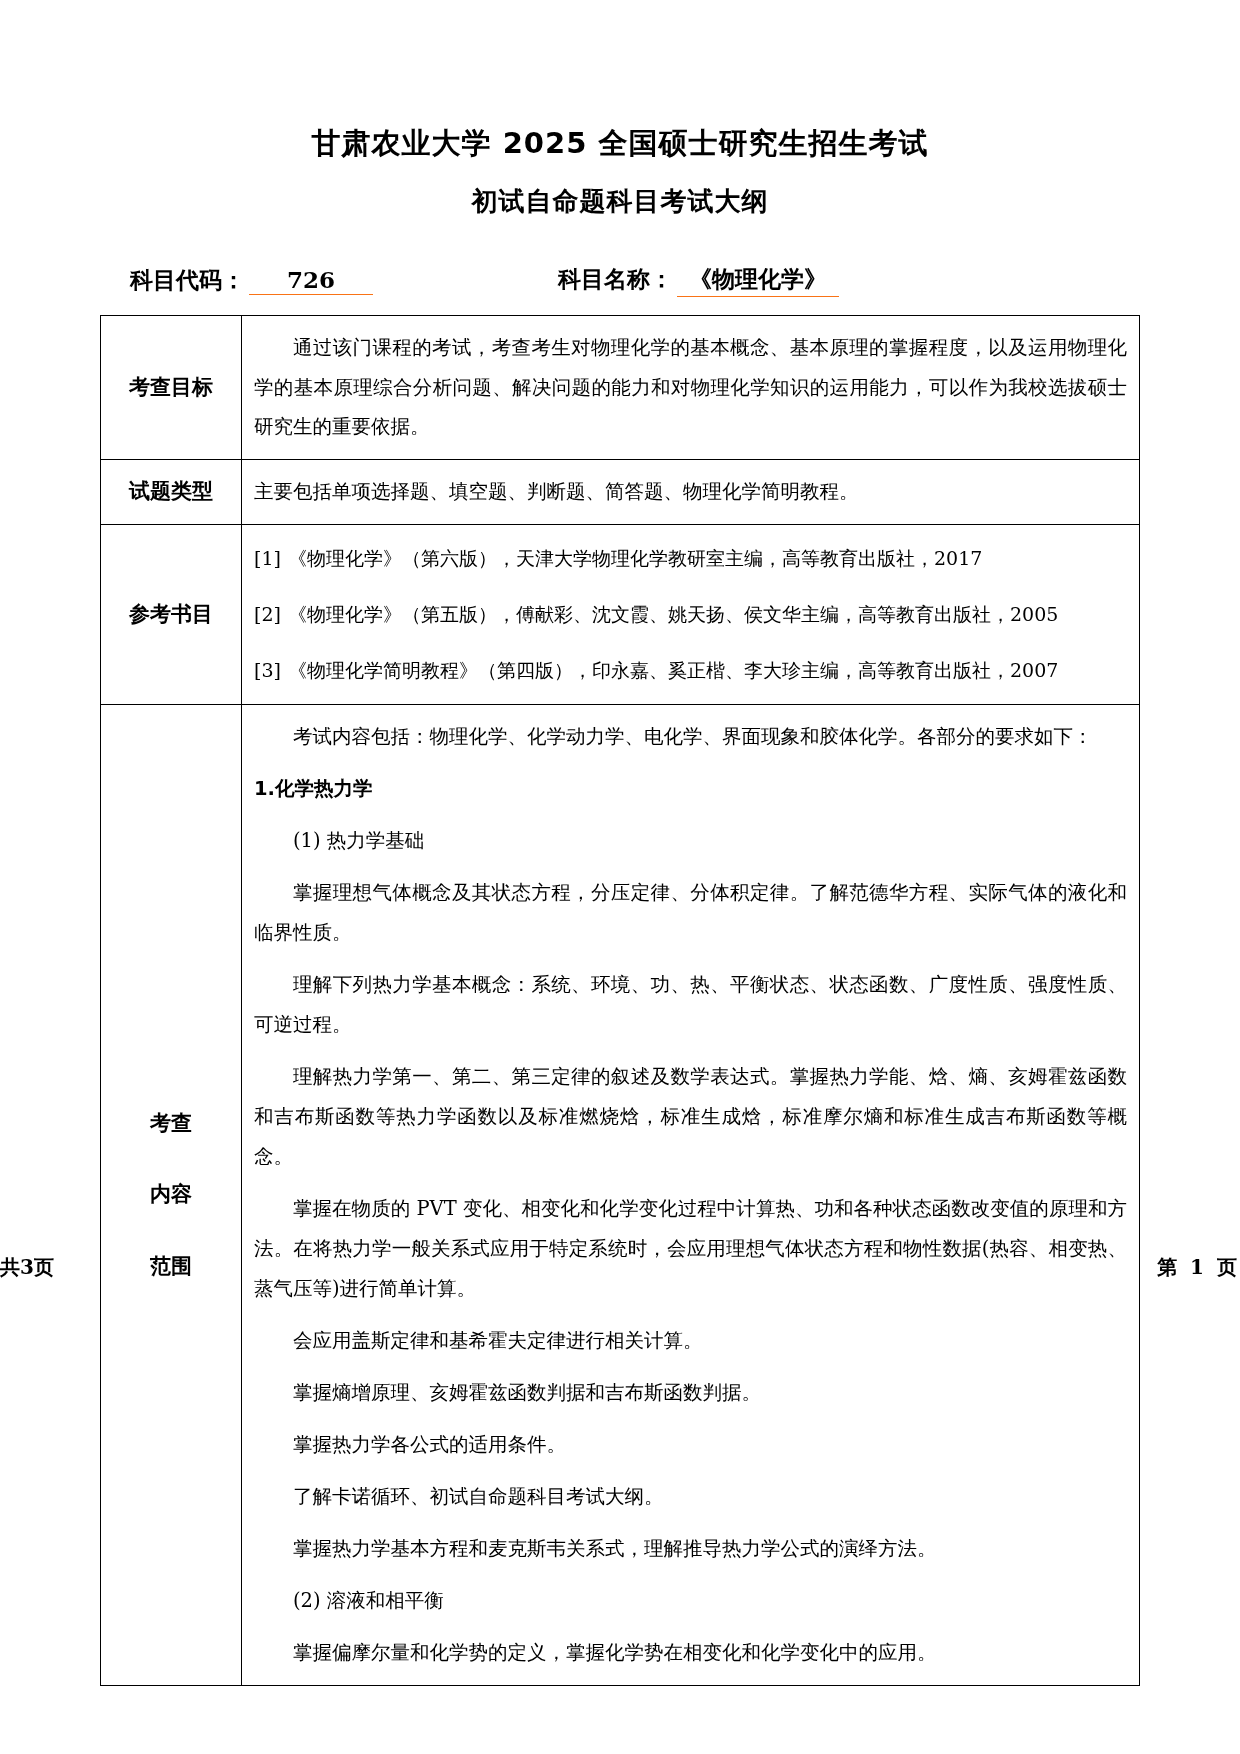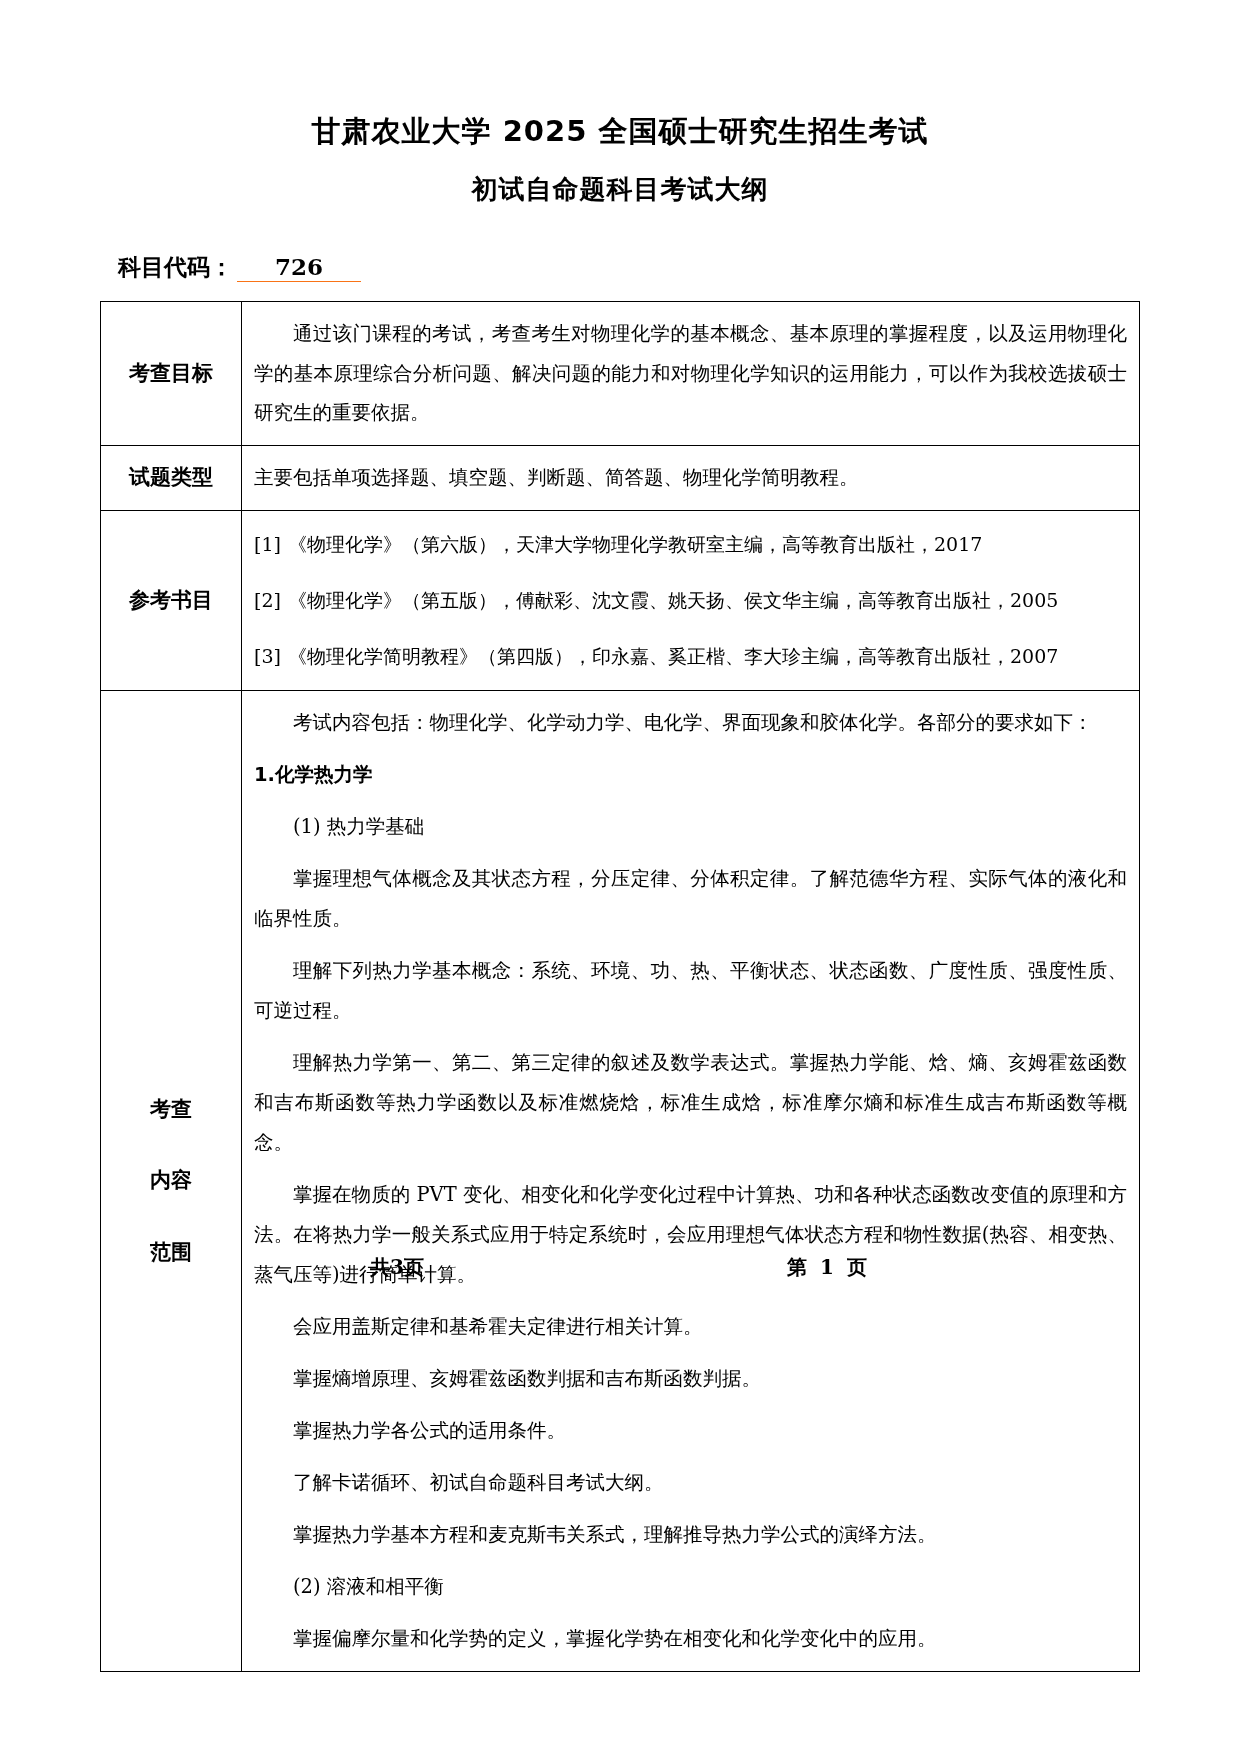--- a/index.html
+++ b/index.html
@@ -12,21 +12,21 @@
     height: 1754px;
     font-family: "DejaVu Serif", "Liberation Serif", serif;
     color: #000000;
     position: relative;
     overflow: hidden;
   }
   .page {
     width: 1240px;
     height: 1367px;
     box-sizing: border-box;
-    padding: 0;
+    padding: 12px;
     position: relative;
   }
   .title-block {
     padding-top: 112px;
     text-align: center;
   }
   .doc-title-line1 {
     font-family: "DejaVu Sans", "Liberation Sans", sans-serif;
     font-weight: bold;
     font-size: 29px;
@@ -128,21 +128,21 @@
     font-weight: bold;
     font-size: 21px;
     line-height: 3.4;
   }
   .footer {
     position: absolute;
     bottom: 86px;
     left: 0;
     width: 1240px;
     display: flex;
-    justify-content: center;
+    justify-content: space-between;
     font-family: "DejaVu Serif", "Liberation Serif", serif;
     font-size: 20px;
     font-weight: bold;
   }
   .footer .f-left {
     margin-right: 360px;
   }
   .footer .f-right span { margin: 0 3px; }
   .type-cell {
     padding-top: 22px;
@@ -156,20 +156,24 @@
 
   <div class="title-block">
     <div class="doc-title-line1">甘肃农业大学 2025 全国硕士研究生招生考试</div>
     <div class="doc-title-line2">初试自命题科目考试大纲</div>
   </div>
 
   <div class="subject-row">
     <div class="subject-left">
       <span>科目代码：</span>
       <span class="underlined-value">726</span>
+    </div>
+    <div class="subject-right">
+      <span>科目名称：</span>
+      <span class="underlined-value wide">《物理化学》</span>
     </div>
   </div>
 
   <table class="outline">
     <tbody>
       <tr>
         <td class="label-cell">考查目标</td>
         <td class="content-cell">
           <p class="indent2">通过该门课程的考试，考查考生对物理化学的基本概念、基本原理的掌握程度，以及运用物理化学的基本原理综合分析问题、解决问题的能力和对物理化学知识的运用能力，可以作为我校选拔硕士研究生的重要依据。</p>
         </td>

